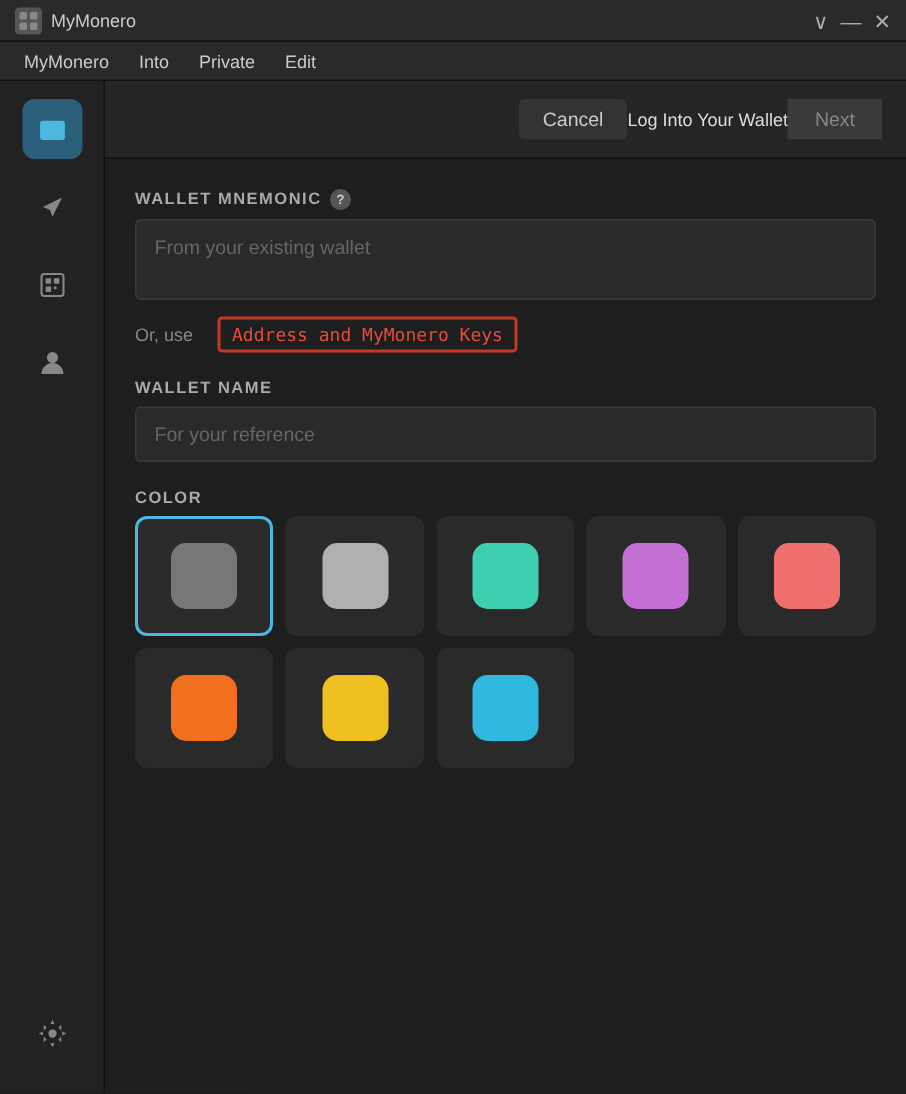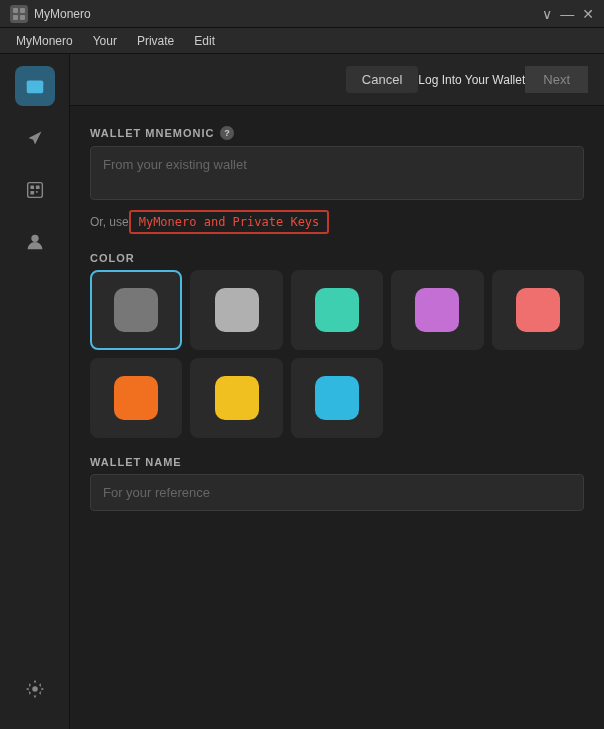--- a/index.html
+++ b/index.html
@@ -194,21 +194,21 @@
       padding: 10px 12px;
       resize: none;
       outline: none;
       font-family: inherit;
     }
     .mnemonic-textarea::placeholder { color: #666; }
 
     .or-row {
       display: flex;
       align-items: center;
-      gap: 0;
+      gap: 16px;
       margin-top: 6px;
       font-size: 12px;
       color: #888;
     }
     .alt-link {
       display: inline-block;
       border: 2px solid #c0392b;
       color: #e74c3c;
       font-size: 12px;
       padding: 3px 8px;
@@ -286,21 +286,21 @@
   </div>
   <div class="titlebar-controls">
     <span class="titlebar-btn">∨</span>
     <span class="titlebar-btn">—</span>
     <span class="titlebar-btn">✕</span>
   </div>
 </div>
 
 <div class="menubar">
   <span class="menu-item">MyMonero</span>
-  <span class="menu-item">Your</span>
+  <span class="menu-item">Into</span>
   <span class="menu-item">Private</span>
   <span class="menu-item">Edit</span>
 </div>
 
 <div class="app-body">
 
   <div class="sidebar">
     <div class="sidebar-icon active">
       <svg viewBox="0 0 24 24">
           <rect x="3" y="6" width="18" height="14" rx="2"></rect>
@@ -349,22 +349,29 @@
     <div class="form-area">
 
       <div>
         <div class="field-label">
           <span>WALLET MNEMONIC</span>
           <span class="help-badge">?</span>
         </div>
         <textarea class="mnemonic-textarea" placeholder="From your existing wallet" style=""></textarea>
         <div class="or-row">
           <span>Or, use</span>
-          <span class="alt-link">MyMonero and Private Keys</span>
-        </div>
+          <span class="alt-link">Address and MyMonero Keys</span>
+        </div>
+      </div>
+
+      <div>
+        <div class="field-label">
+          <span>WALLET NAME</span>
+        </div>
+        <input class="wallet-name-input" type="text" placeholder="For your reference" style="">
       </div>
 
       <div>
         <div class="field-label">
           <span>COLOR</span>
         </div>
 
         <div class="color-grid">
           <div class="color-swatch selected">
             <div class="color-inner" style="background:#777777;"></div>
@@ -392,22 +399,15 @@
           </div>
           <div class="color-swatch">
             <div class="color-inner" style="background:#30b8e0;"></div>
           </div>
           <div class="color-swatch-empty"></div>
           <div class="color-swatch-empty"></div>
         </div>
 
       </div>
 
-      <div>
-        <div class="field-label">
-          <span>WALLET NAME</span>
-        </div>
-        <input class="wallet-name-input" type="text" placeholder="For your reference" style="">
-      </div>
-
     </div>
   </div>
 </div>
 
 </body></html>

